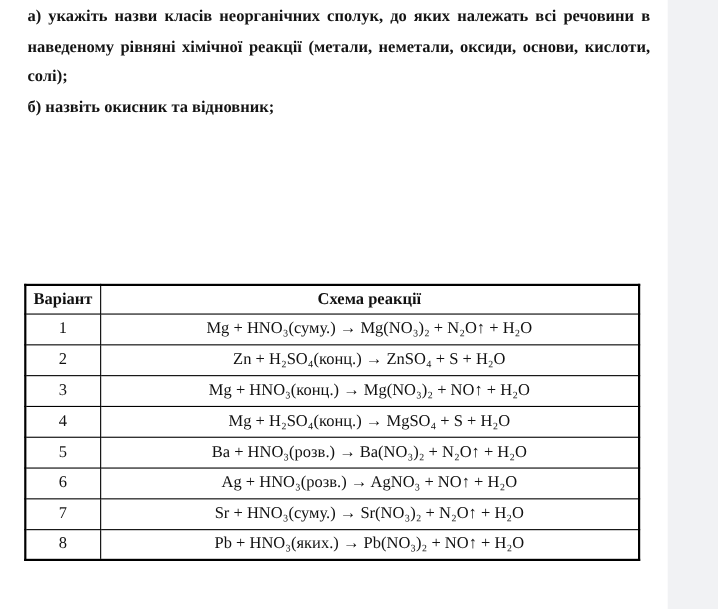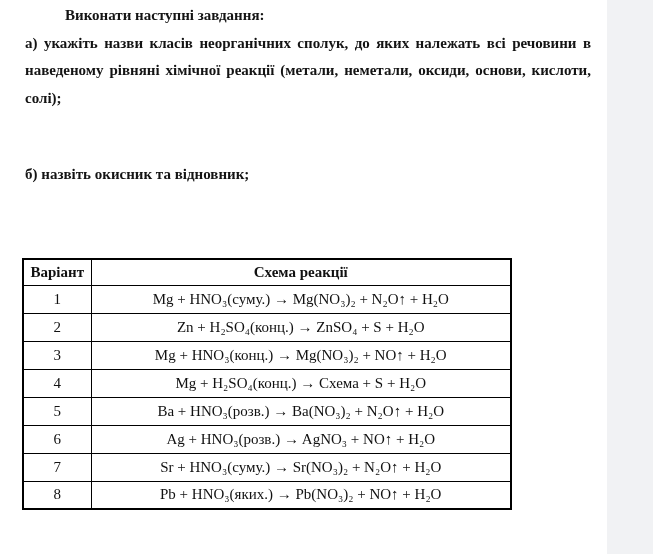--- a/index.html
+++ b/index.html
@@ -28,46 +28,45 @@
     width: 600px;
   }
   .doc p {
     font-weight: bold;
     font-size: 15px;
     line-height: 27.7px;
     width: 566px;
   }
   .title { text-indent: 40px; }
   .task-justify { text-align: justify; }
-  .task-line { white-space: nowrap; margin-top: 48px; }
+  .task-line { white-space: nowrap; }
   .tbl {
     position: absolute;
     left: 22px; top: 258px;
-    width: 490px;
+    width: 560px;
     border-collapse: collapse;
     border: 2px solid #000;
     font-size: 15px;
     color: #111;
   }
   .tbl th, .tbl td {
     border: 1px solid #000;
     text-align: center;
     vertical-align: middle;
     padding: 0 4px;
   }
   .tbl th { font-weight: bold; height: 26px; }
   .tbl td { font-weight: normal; height: 28px; }
   .col-variant { width: 68px; }
 </style>
 </head>
 <body>
 
 <div class="page">
   <div class="doc">
-    <p class="title">Виконати наступні завдання:</p>
     <p class="task-justify">а) укажіть назви класів неорганічних сполук, до яких належать всі речовини в наведеному рівняні хімічної реакції (метали, неметали, оксиди, основи, кислоти, солі);</p>
     <p class="task-line">б) назвіть окисник та відновник;</p>
   </div>
 
   <table class="tbl">
     <thead>
       <tr>
         <th class="col-variant">Варіант</th>
         <th>Схема реакції</th>
       </tr>
@@ -80,21 +79,21 @@
       <tr>
         <td>2</td>
         <td>Zn + H₂SO₄(конц.) → ZnSO₄ + S + H₂O</td>
       </tr>
       <tr>
         <td>3</td>
         <td>Mg + HNO₃(конц.) → Mg(NO₃)₂ + NO↑ + H₂O</td>
       </tr>
       <tr>
         <td>4</td>
-        <td>Mg + H₂SO₄(конц.) → Схема + S + H₂O</td>
+        <td>Mg + H₂SO₄(конц.) → MgSO₄ + S + H₂O</td>
       </tr>
       <tr>
         <td>5</td>
         <td>Ba + HNO₃(розв.) → Ba(NO₃)₂ + N₂O↑ + H₂O</td>
       </tr>
       <tr>
         <td>6</td>
         <td>Ag + HNO₃(розв.) → AgNO₃ + NO↑ + H₂O</td>
       </tr>
       <tr>

